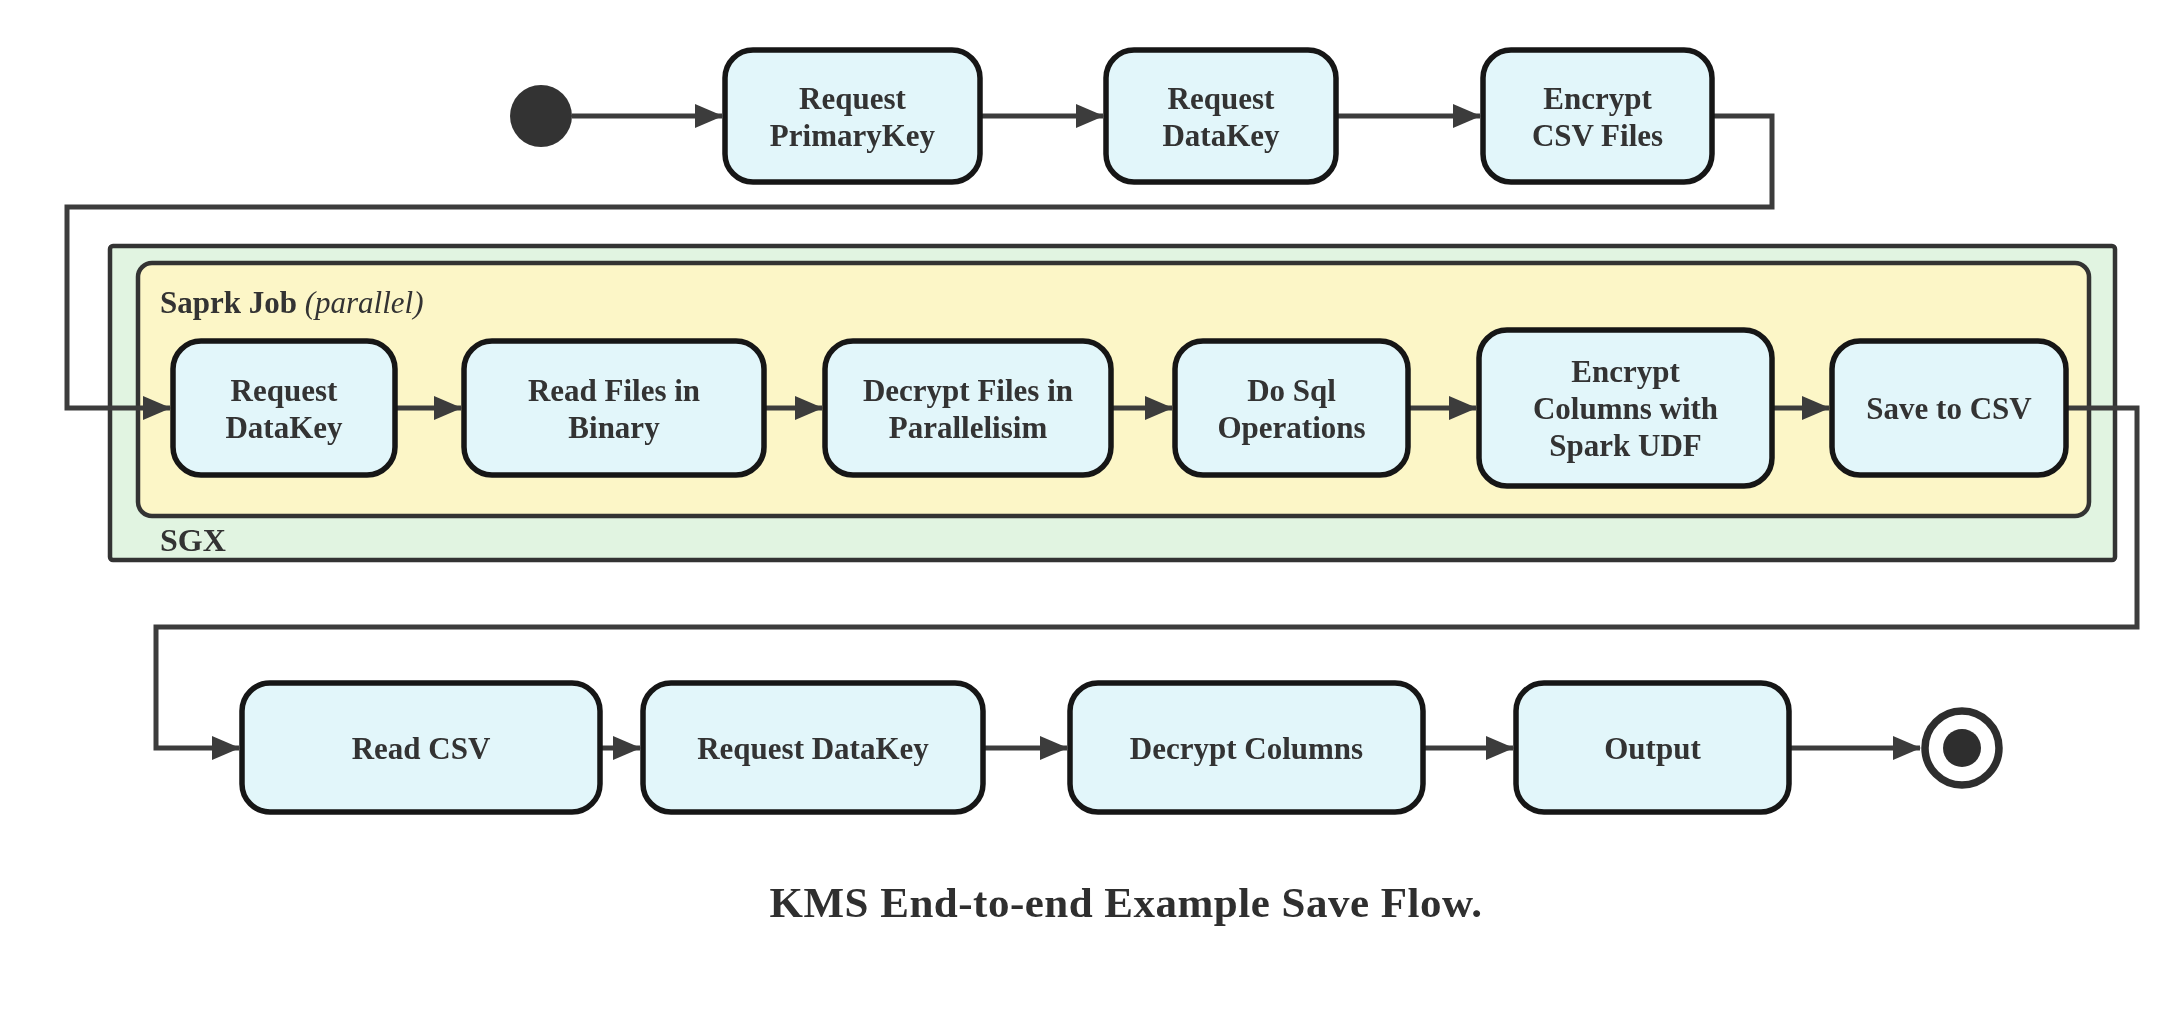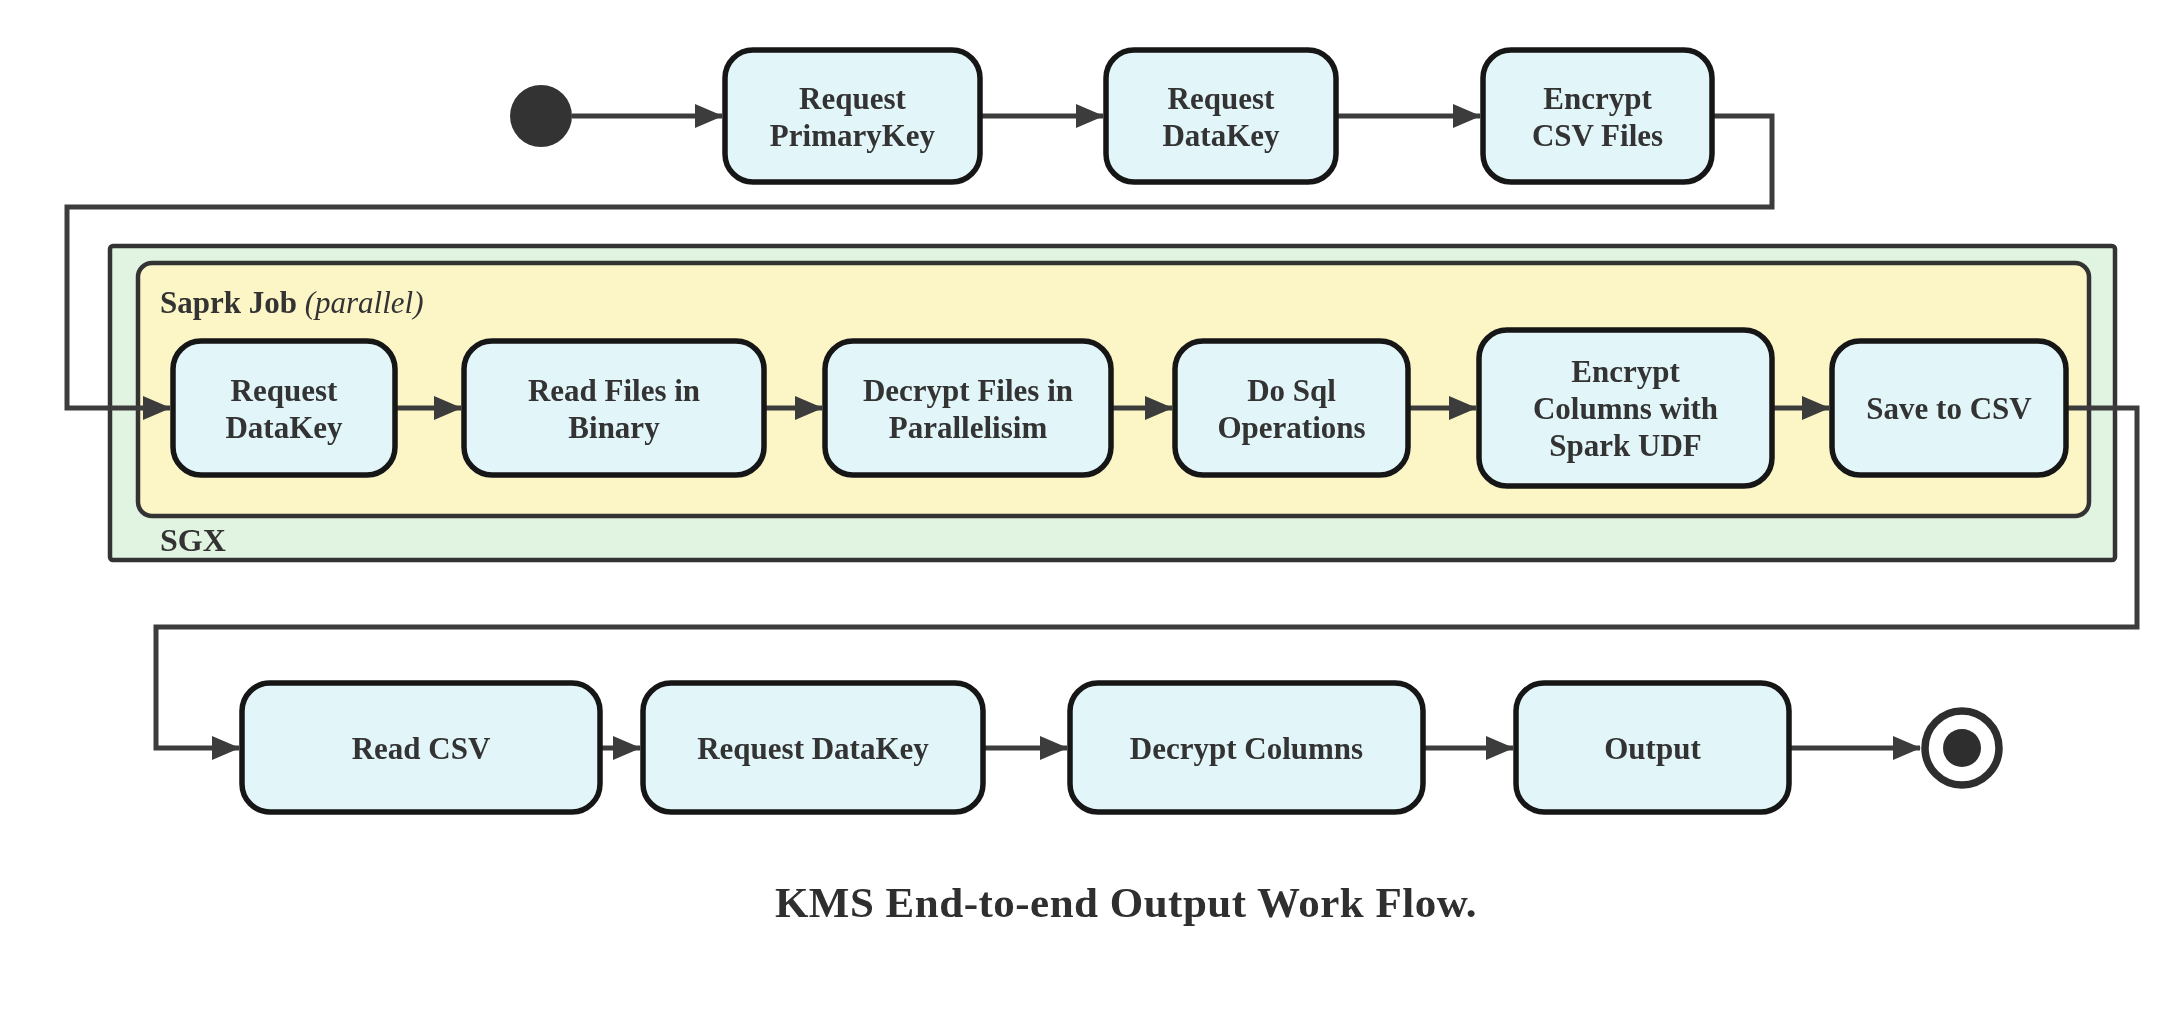--- a/index.html
+++ b/index.html
@@ -121,14 +121,14 @@
       <g>
         <rect x="1516" y="683" width="273" height="129" rx="28" ry="28" fill="#e2f6fa" stroke="#161616" stroke-width="5.5"></rect>
         <text x="1652.5" y="758.5" fill="#333333" text-anchor="middle" font-family="&quot;Liberation Serif&quot;,&quot;DejaVu Serif&quot;,serif" font-size="31" font-weight="bold">Output</text>
       </g>
       <circle cx="541" cy="116" r="31" fill="#333333"></circle>
       <g>
         <circle cx="1962" cy="748" r="37" fill="#ffffff" stroke="#2e2e2e" stroke-width="7.5"></circle>
         <circle cx="1962" cy="748" r="19" fill="#2e2e2e"></circle>
       </g>
     </svg>
-  <div id="caption">KMS End-to-end Output Work Flow.</div>
+  <div id="caption">KMS End-to-end Example Save Flow.</div>
 </div>
 
 </body></html>

